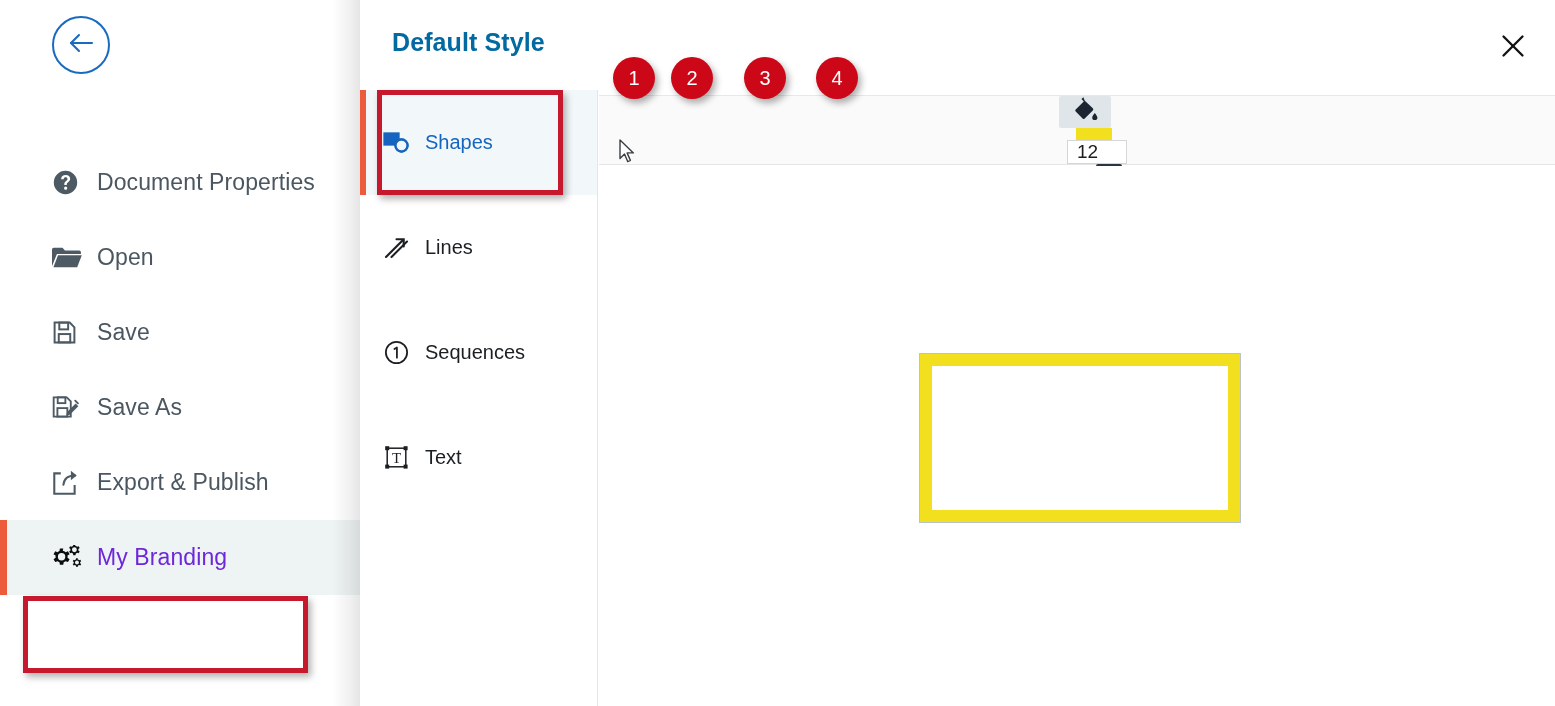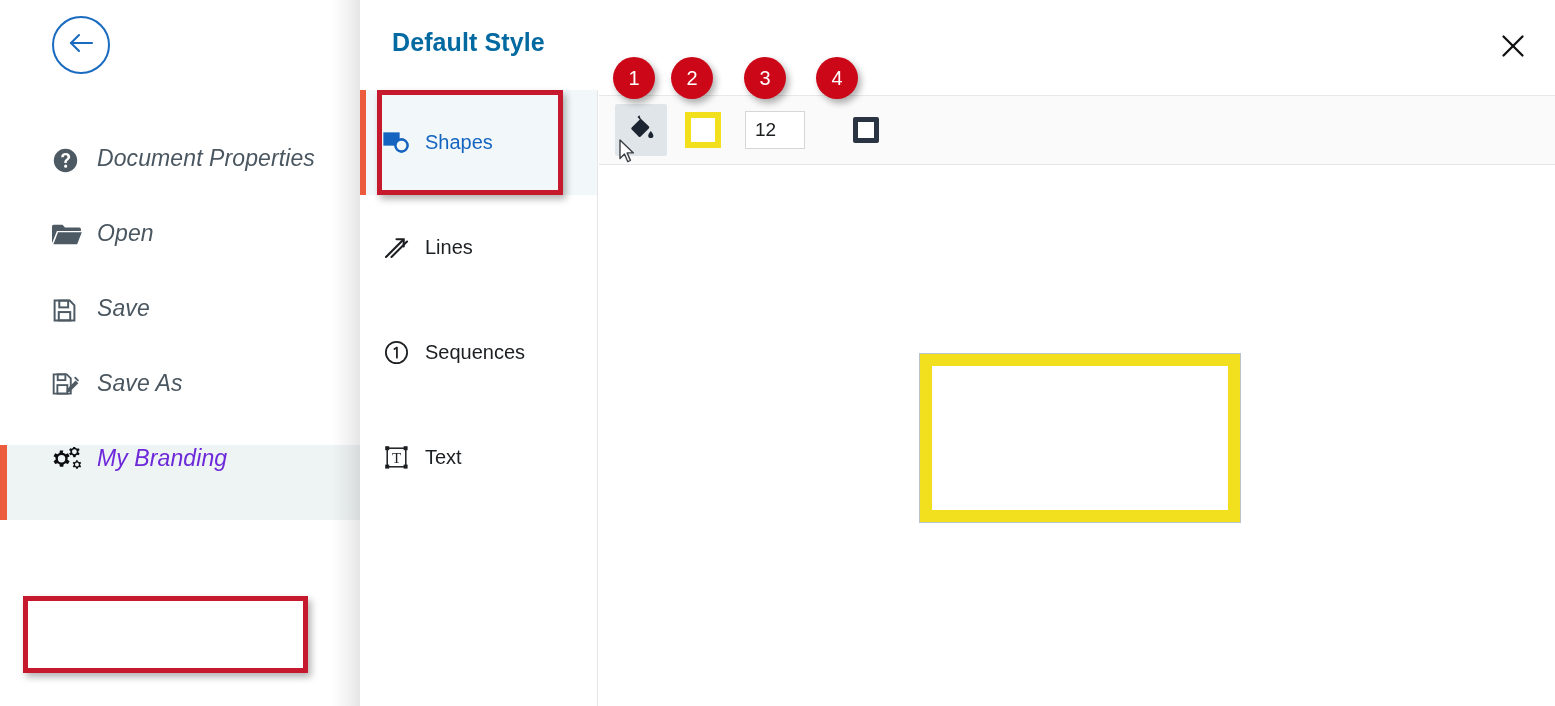--- a/index.html
+++ b/index.html
@@ -31,26 +31,25 @@
     width: 58px; height: 58px;
     border: 2px solid #1a6bc0;
     border-radius: 50%;
     display: flex; align-items: center; justify-content: center;
     background: transparent;
     cursor: pointer;
   }
   .nav-list { position: absolute; left: 0; top: 145px; width: 360px; }
   .nav-item {
     position: relative;
-    display: flex; align-items: flex-start;
+    display: flex; align-items: center;
     height: 75px;
     padding-left: 52px;
     cursor: pointer;
     color: #4e5a63;
-    font-style: italic;
   }
   .nav-item .nav-ico {
     width: 34px; height: 30px;
     display: flex; align-items: center; justify-content: flex-start;
     flex: 0 0 34px;
     color: #4e5a63;
   }
   .nav-item .nav-lbl {
     font-size: 23px;
     color: #4a5660;
@@ -122,20 +121,21 @@
 
   
   .toolbar {
     position: absolute; left: 239px; top: 95px;
     width: 956px; height: 70px;
     background: #fafafa;
     border-top: 1px solid #e8e8e8;
     border-bottom: 1px solid #e5e5e5;
     display: flex; align-items: center;
     padding-left: 16px;
+    flex-direction: column;
   }
   .tb-btn {
     width: 52px; height: 52px;
     display: flex; align-items: center; justify-content: center;
     cursor: pointer; border-radius: 2px;
   }
   .tb-btn.pressed { background: #dfe5e8; }
   .swatch-btn {
     width: 36px; height: 36px;
     border: 6px solid #f2e01f;
@@ -263,20 +263,31 @@
             <path d="M1.6 2.2h12.6l3.9 3.9v14.7H1.6z"></path>
             <rect x="5.5" y="2.2" width="7.4" height="5.6"></rect>
             <rect x="5.2" y="12.6" width="9.6" height="8.2"></rect>
             <path d="M14.6 16.4L22.8 8.2l2.6 2.6-8.2 8.2-3.4.8z" fill="currentColor" stroke="none"></path>
             <path d="M22.4 5.4l2.6 2.6" stroke-linecap="round"></path>
           </svg>
         </span>
         <span class="nav-lbl">Save As</span>
       </div>
 
+      <div class="nav-item">
+
+        <span class="nav-ico">
+          <svg width="27" height="26" viewBox="0 0 26 25" fill="none" stroke="currentColor" stroke-width="2">
+            <path d="M8.5 3.2H2.2v19.6h19.6v-8.4"></path>
+            <path d="M11 14.2C11.6 7.8 16 5.2 22.2 5.2" stroke-linecap="round"></path>
+            <path d="M18.2 0.8l5.6 4.5-5.6 4.5z" fill="currentColor" stroke="none"></path>
+          </svg>
+        </span>
+        <span class="nav-lbl">Export &amp; Publish</span>
+      </div>
 
       <div class="nav-item active">
         <span class="accent"></span>
         <span class="nav-ico">
           <svg width="30" height="26" viewBox="0 0 30 26" fill="#0b0d0f">
             <path d="M10.8 6.1l.45-2.5H7.9l-.44 2.5a7 7 0 0 0-1.9 1.1L3.2 6.3 1.55 9.15l2.08 1.45a6.9 6.9 0 0 0 0 2.2L1.55 14.25 3.2 17.1l2.36-.9a7 7 0 0 0 1.9 1.1l.44 2.5h3.35l.45-2.5a7 7 0 0 0 1.9-1.1l2.36.9 1.65-2.85-2.08-1.45a6.9 6.9 0 0 0 0-2.2l2.08-1.45-1.65-2.85-2.36.9a7 7 0 0 0-1.9-1.1zM9.57 15.4a3.7 3.7 0 1 1 0-7.4 3.7 3.7 0 0 1 0 7.4z"></path>
             <path d="M23.2 1.1l.3-1.65h-2.2l-.3 1.65a4.6 4.6 0 0 0-1.25.72l-1.55-.6-1.1 1.9 1.37.95a4.5 4.5 0 0 0 0 1.45l-1.37.95 1.1 1.9 1.55-.6a4.6 4.6 0 0 0 1.25.72l.3 1.65h2.2l.3-1.65a4.6 4.6 0 0 0 1.25-.72l1.55.6 1.1-1.9-1.37-.95a4.5 4.5 0 0 0 0-1.45l1.37-.95-1.1-1.9-1.55.6a4.6 4.6 0 0 0-1.25-.72zM22.4 7.2a2.43 2.43 0 1 1 0-4.86 2.43 2.43 0 0 1 0 4.86z"></path>
             <path d="M25.6 14.6l.24-1.32h-1.76l-.24 1.32a3.7 3.7 0 0 0-1 .58l-1.24-.48-.88 1.52 1.1.76a3.6 3.6 0 0 0 0 1.16l-1.1.76.88 1.52 1.24-.48a3.7 3.7 0 0 0 1 .58l.24 1.32h1.76l.24-1.32a3.7 3.7 0 0 0 1-.58l1.24.48.88-1.52-1.1-.76a3.6 3.6 0 0 0 0-1.16l1.1-.76-.88-1.52-1.24.48a3.7 3.7 0 0 0-1-.58zM24.96 19.5a1.95 1.95 0 1 1 0-3.9 1.95 1.95 0 0 1 0 3.9z"></path>
           </svg>
         </span>

